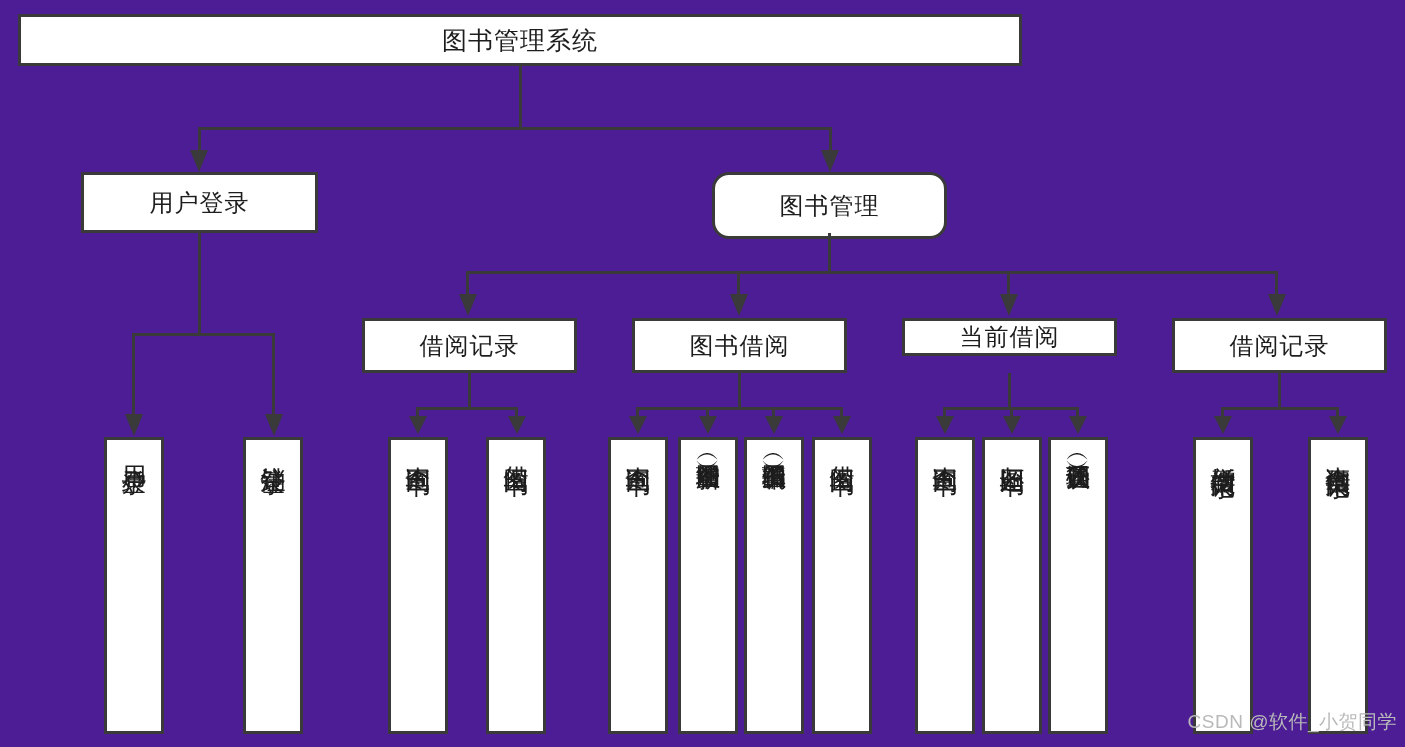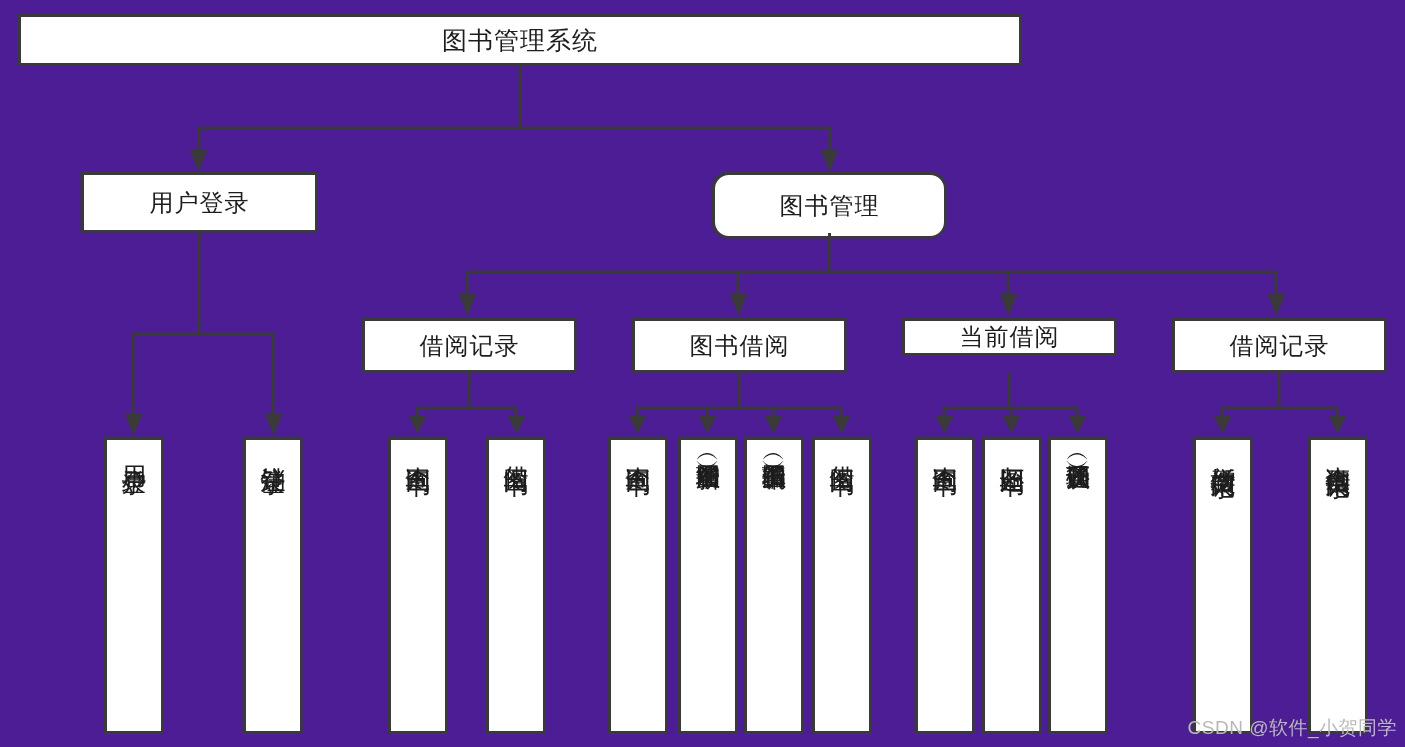--- a/index.html
+++ b/index.html
@@ -68,21 +68,21 @@
     border-left: 9px solid transparent;
     border-right: 9px solid transparent;
     border-top: 22px solid #3a3a3a;
   }
   .arrow.short {
     border-top-width: 18px;
   }
   #watermark {
     position: absolute;
     right: 8px;
-    bottom: 6px;
+    bottom: 12px;
     font-size: 19px;
     color: #b9b9b9;
     white-space: nowrap;
     letter-spacing: 0.5px;
     margin-top: 43px;
   }
 </style>
 </head>
 <body>
 

